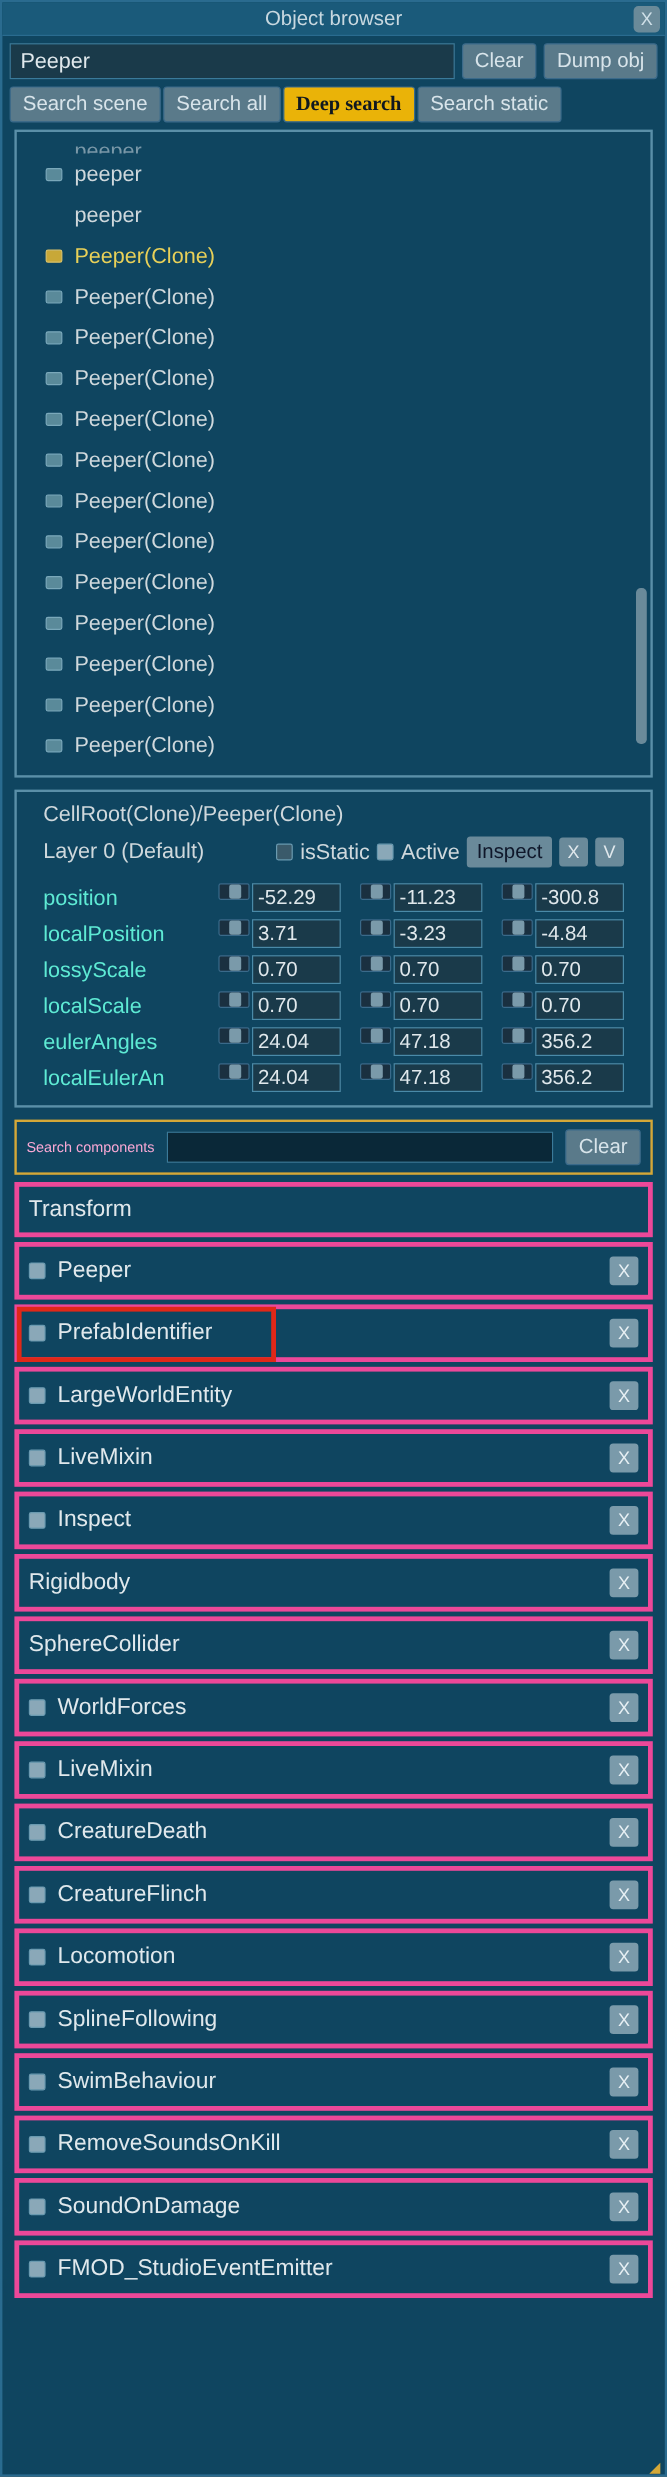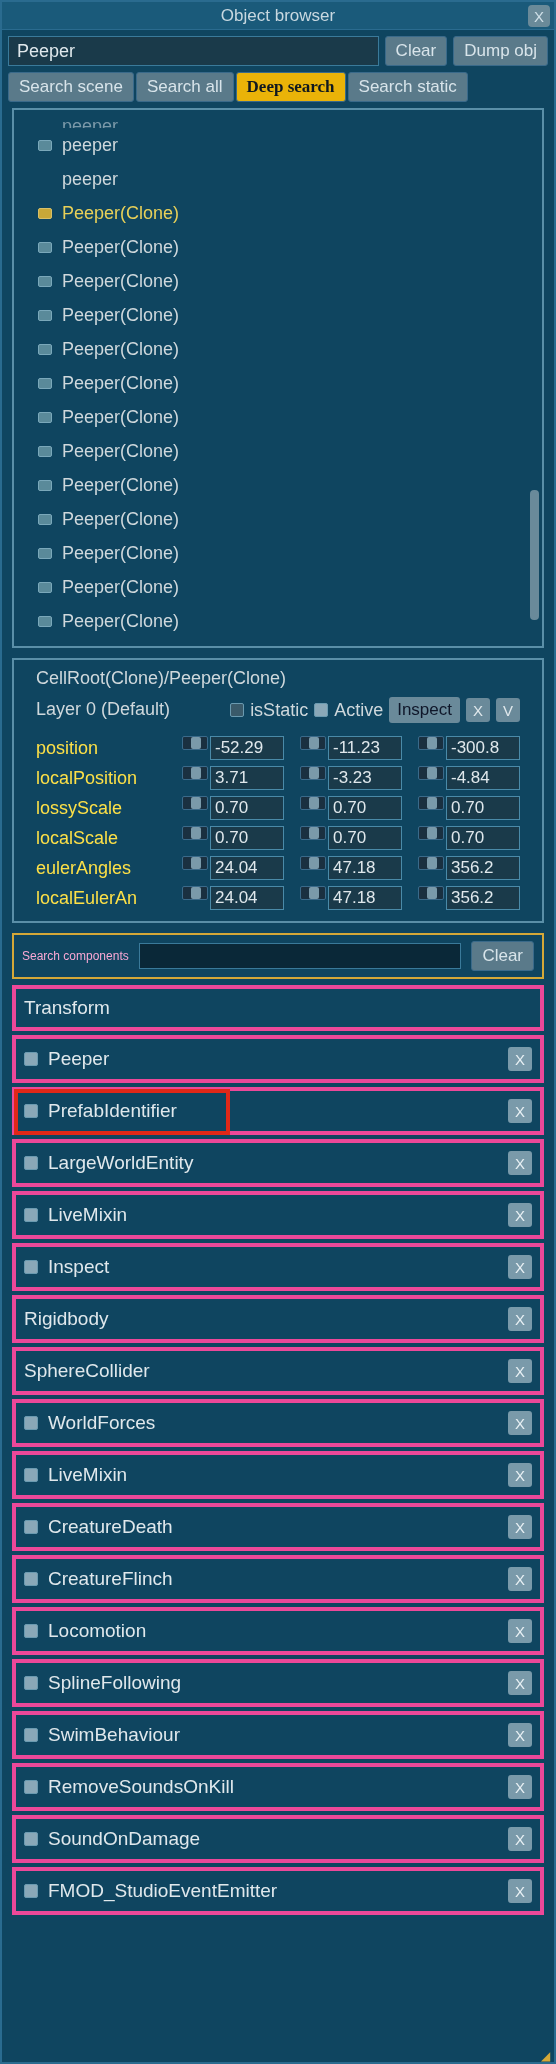--- a/index.html
+++ b/index.html
@@ -164,21 +164,21 @@
     font-size:15px; cursor:pointer;
   }
   .vec-row {
     display: flex;
     align-items: center;
     gap: 6px;
     padding: 3px 0;
   }
   .vec-label {
     width: 130px;
-    color: #fde047;
+    color: #5eead4;
     font-size: 18px;
     flex-shrink: 0;
   }
   .slider {
     width: 26px;
     height: 14px;
     background: #1a3040;
     border: 1px solid #3a6a8a;
     border-radius: 2px;
     position: relative;

